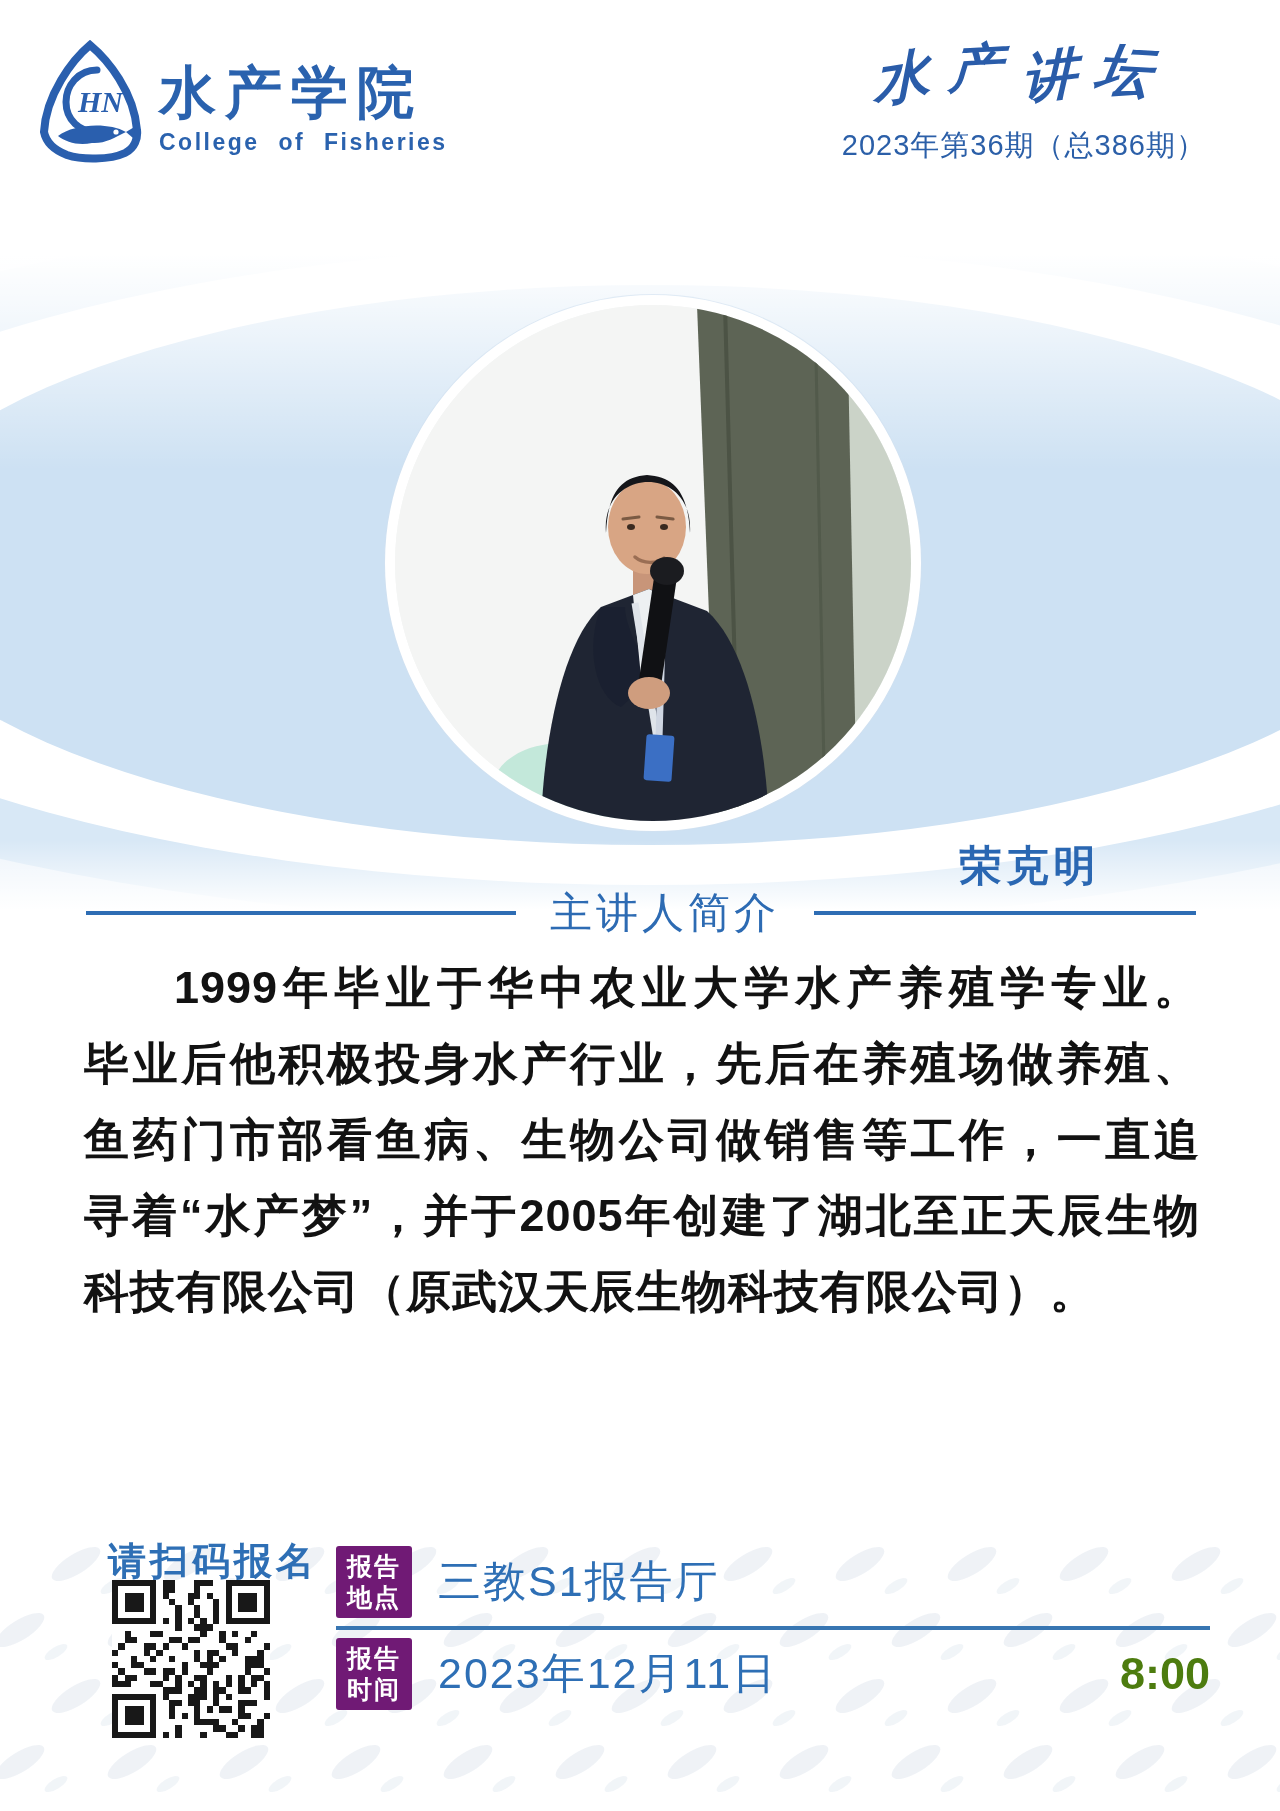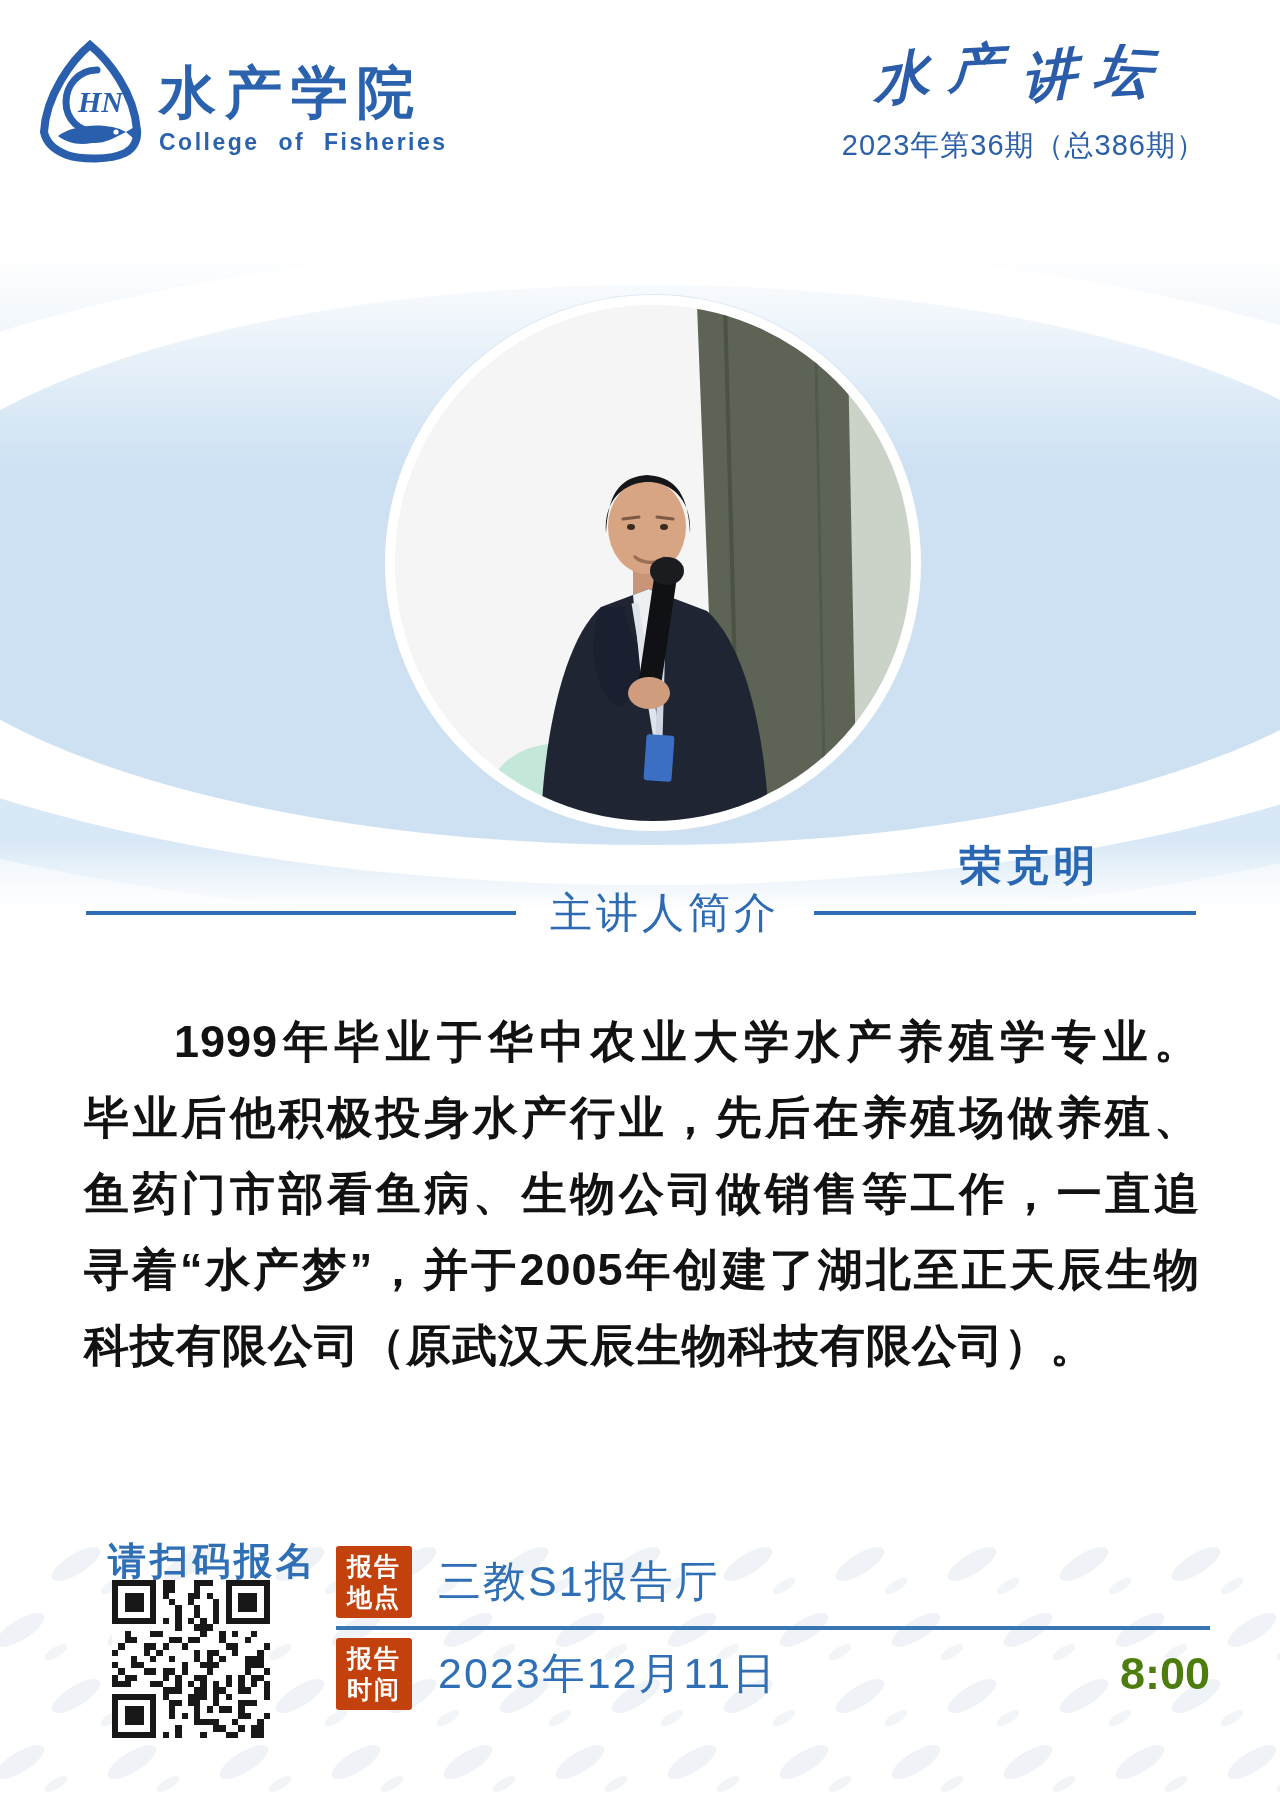--- a/index.html
+++ b/index.html
@@ -46,33 +46,33 @@
   .speaker-name{position:absolute;left:905px;top:838px;width:250px;text-align:center;
       font-size:42px;font-weight:800;color:#2a67b2;letter-spacing:5px;}
   .section-divider{position:absolute;left:86px;top:886px;width:1110px;height:54px;display:flex;align-items:center;}
   .rule{height:4px;background:#2e6db4;}
   .rule-left{width:430px;flex:none;}
   .rule-right{flex:1;}
   .section-label{flex:none;padding:0 34px;font-family:"Liberation Serif","DejaVu Serif",serif;
       font-size:42px;color:#2d6bb3;letter-spacing:4px;white-space:nowrap;}
 
   
-  .bio{position:absolute;left:84px;top:1004px;width:1116px;font-size:45px;font-weight:700;
+  .bio{position:absolute;left:84px;top:950px;width:1116px;font-size:45px;font-weight:700;
       color:#121212;line-height:76px;letter-spacing:1px;}
   .bio-line{text-align:justify;text-align-last:justify;white-space:nowrap;}
   .bio-line:first-child{padding-left:90px;}
   .bio-line:last-child{text-align-last:auto;}
 
   
   .signup-label{position:absolute;left:108px;top:1524px;font-size:38px;font-weight:700;
       color:#2e6fb5;letter-spacing:4px;margin-top:12px;}
   .qr{position:absolute;left:112px;top:1580px;width:158px;height:158px;}
   .info{position:absolute;left:336px;top:1550px;width:874px;}
   .info-row{display:flex;align-items:center;height:64px;gap:26px;}
-  .badge{flex:none;width:62px;background:#c2410c;color:#ffffff;font-size:25px;font-weight:700;
+  .badge{flex:none;width:62px;background:#701a75;color:#ffffff;font-size:25px;font-weight:700;
       line-height:1.25;text-align:center;padding:5px 7px;border-radius:3px;letter-spacing:2px;}
   .info-text{font-size:43px;font-weight:400;color:#2e6fb5;letter-spacing:2px;}
   .info-sep{height:4px;background:#3876b2;margin:12px 0;}
   .time-text{margin-left:auto;font-size:45px;font-weight:700;color:#4d7c0f;}
 
   .watermark{position:absolute;left:0;top:1538px;width:1280px;height:273px;opacity:.55;pointer-events:none;}
 </style>
 </head>
 <body>
 

